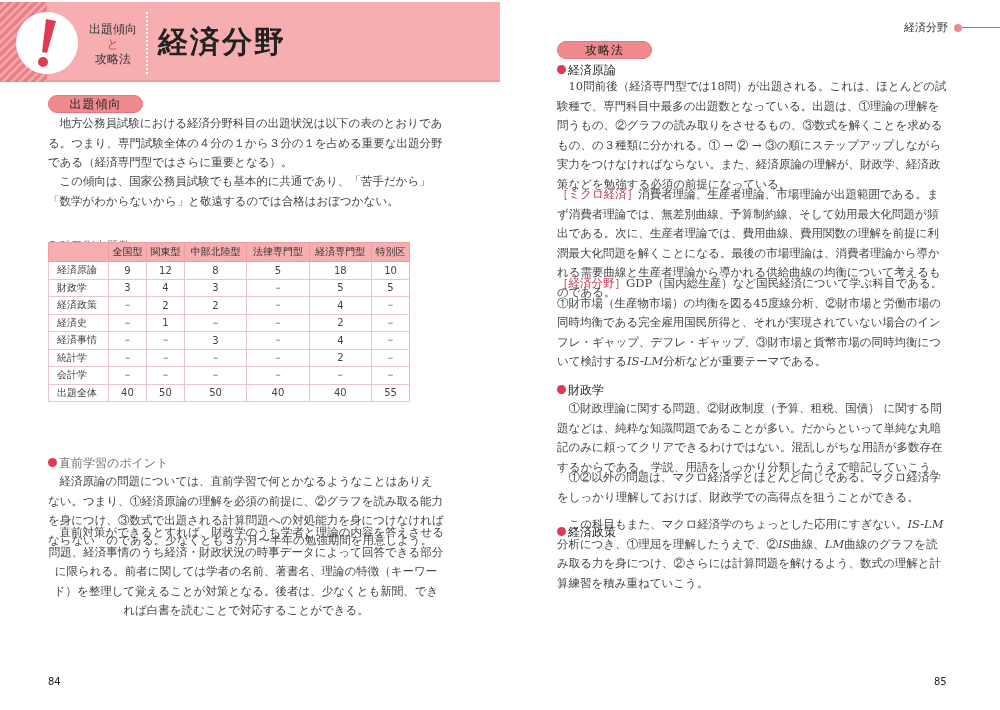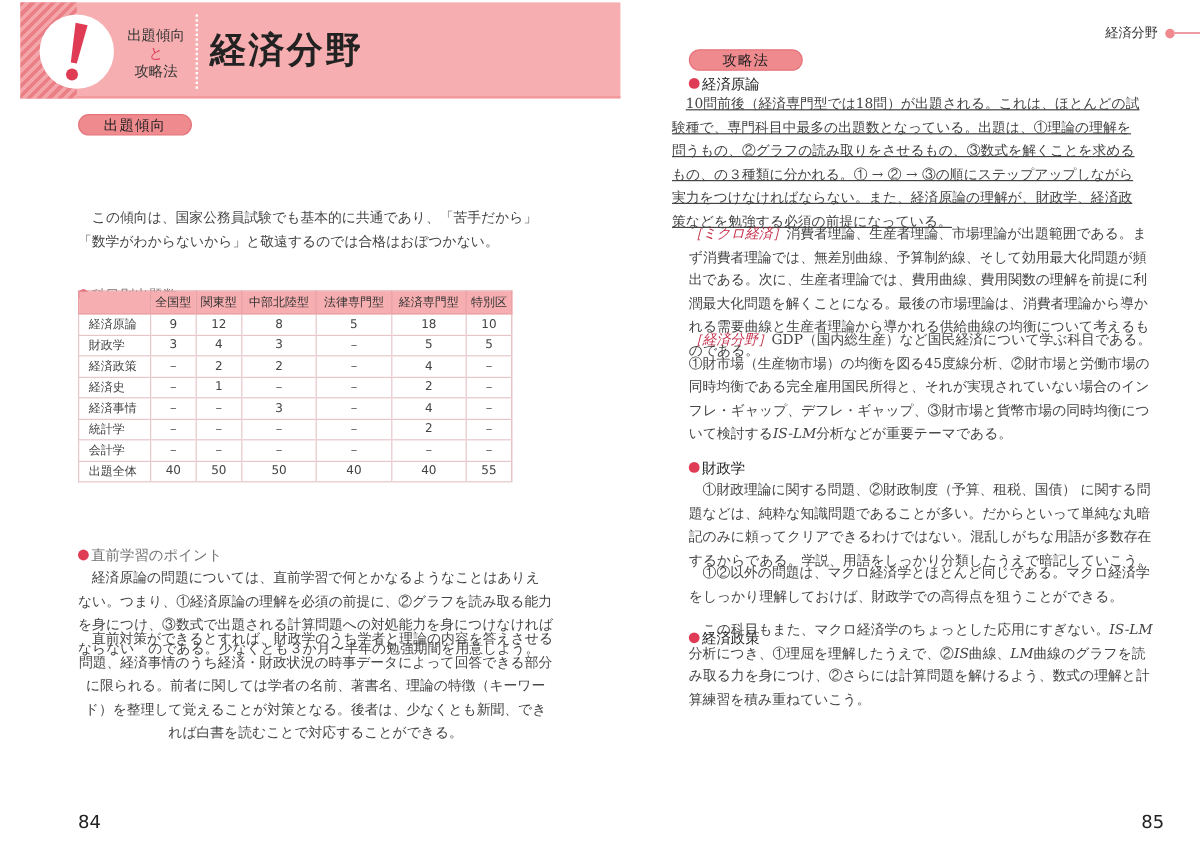--- a/index.html
+++ b/index.html
@@ -1,19 +1,19 @@
 <!DOCTYPE html>
 <html><head>
 <meta charset="utf-8">
 <style>
   * { box-sizing: border-box; margin: 0; padding: 0; }
   html, body { width: 1000px; height: 710px; background: #ffffff; overflow: hidden; }
   body { font-family: "DejaVu Serif", "Liberation Serif", serif; color: #333; position: relative; }
 
-  .page { position: absolute; top: 0; height: 710px; margin-left: 17px; }
+  .page { position: absolute; top: 0; height: 710px; }
   .page-left { left: 0; width: 500px; }
   .page-right { left: 500px; width: 500px; }
 
   
   .banner {
     position: absolute; left: 0; top: 2px; width: 500px; height: 80px;
     background: #f6aeb0; border-bottom: 2px solid #f29a9e;
   }
   .banner-stripe {
     position: absolute; left: 0; top: 0; width: 47px; height: 80px;
@@ -64,31 +64,31 @@
   table.qtable th {
     background: #f6aeb0; font-weight: normal; height: 19px; border: 1px solid #e8a0a5; color: #333;
   }
   table.qtable td {
     height: 17.5px; border-bottom: 1px solid #e7c6c9; border-left: 1px solid #e7c6c9; text-align: center;
   }
   table.qtable td:first-child { text-align: left; padding-left: 8px; }
   table.qtable { border: 1px solid #e1b5b9; }
 
   .page-num {
-    position: absolute; font-family: "DejaVu Sans", sans-serif; font-size: 15px; color: #222; top: 676px;
+    position: absolute; font-family: "DejaVu Sans", sans-serif; font-size: 10px; color: #222; top: 676px;
   }
 
   .running-head {
     position: absolute; top: 20px; right: 0; display: flex; align-items: center;
     font-family: "DejaVu Sans", sans-serif; font-size: 11px; color: #333;
   }
   .running-head .rh-dot { width: 8px; height: 8px; border-radius: 50%; background: #ef8a8e; margin-left: 6px; }
   .running-head .rh-line { width: 38px; height: 1px; background: #e05a6a; }
 
-  .tag { color: #c5304b; font-family: "DejaVu Sans", sans-serif; font-style: italic; }
+  .tag { color: #c5304b; font-family: "DejaVu Sans", sans-serif; }
   i.it { font-style: italic; }
 </style>
 </head>
 <body>
 
 <div class="page page-left">
 
   <div class="banner">
     <div class="banner-stripe"></div>
     <div class="banner-circle">
@@ -101,20 +101,21 @@
       <div>出題傾向</div>
       <div class="to">と</div>
       <div>攻略法</div>
     </div>
     <div class="banner-divider"></div>
     <div class="banner-title">経済分野</div>
   </div>
 
   <div class="pill" style="left:48px; top:95px;">出題傾向</div>
 
+  <div class="para" style="left:48px; top:114px; width:396px;">地方公務員試験における経済分野科目の出題状況は以下の表のとおりである。つまり、専門試験全体の４分の１から３分の１を占める重要な出題分野である（経済専門型ではさらに重要となる）。</div>
   <div class="para" style="left:48px; top:172px; width:396px;">この傾向は、国家公務員試験でも基本的に共通であり、「苦手だから」「数学がわからないから」と敬遠するのでは合格はおぼつかない。</div>
 
   <div class="sub-head red" style="left:48px; top:238px;">
     <span class="dot"></span><span>科目別出題数</span>
   </div>
 
   <table class="qtable">
     <thead>
       <tr>
         <th style="width:60px;"></th>
@@ -216,21 +217,21 @@
     <span>経済分野</span>
     <span class="rh-dot"></span>
     <span class="rh-line"></span>
   </div>
 
   <div class="pill" style="left:57px; top:41px;">攻略法</div>
 
   <div class="sub-head" style="left:57px; top:62px;">
     <span class="dot"></span><span>経済原論</span>
   </div>
-  <div class="para" style="left:43px; top:77px; width:390px;text-decoration:underline;">10問前後（経済専門型では18問）が出題される。これは、ほとんどの試験種で、専門科目中最多の出題数となっている。出題は、①理論の理解を問うもの、②グラフの読み取りをさせるもの、③数式を解くことを求めるもの、の３種類に分かれる。① → ② → ③の順にステップアップしながら実力をつけなければならない。また、経済原論の理解が、財政学、経済政策などを勉強する必須の前提になっている。</div>
+  <div class="para" style="left:57px; top:77px; width:390px;">10問前後（経済専門型では18問）が出題される。これは、ほとんどの試験種で、専門科目中最多の出題数となっている。出題は、①理論の理解を問うもの、②グラフの読み取りをさせるもの、③数式を解くことを求めるもの、の３種類に分かれる。① → ② → ③の順にステップアップしながら実力をつけなければならない。また、経済原論の理解が、財政学、経済政策などを勉強する必須の前提になっている。</div>
 
   <div class="para" style="left:57px; top:185px; width:390px; text-indent:0;"><span class="tag">［ミクロ経済］</span><span>消費者理論、生産者理論、市場理論が出題範囲である。まず消費者理論では、無差別曲線、予算制約線、そして効用最大化問題が頻出である。次に、生産者理論では、費用曲線、費用関数の理解を前提に利潤最大化問題を解くことになる。最後の市場理論は、消費者理論から導かれる需要曲線と生産者理論から導かれる供給曲線の均衡について考えるものである。</span></div>
 
   <div class="para" style="left:57px; top:274px; width:390px; text-indent:0;"><span class="tag">［経済分野］</span><span>GDP（国内総生産）など国民経済について学ぶ科目である。①財市場（生産物市場）の均衡を図る45度線分析、②財市場と労働市場の同時均衡である完全雇用国民所得と、それが実現されていない場合のインフレ・ギャップ、デフレ・ギャップ、③財市場と貨幣市場の同時均衡について検討する</span><i class="it">IS-LM</i><span>分析などが重要テーマである。</span></div>
 
   <div class="sub-head" style="left:57px; top:382px;">
     <span class="dot"></span><span>財政学</span>
   </div>
   <div class="para" style="left:57px; top:468px; width:390px;">①②以外の問題は、マクロ経済学とほとんど同じである。マクロ経済学をしっかり理解しておけば、財政学での高得点を狙うことができる。</div>
   <div class="para" style="left:57px; top:399px; width:390px;">①財政理論に関する問題、②財政制度（予算、租税、国債） に関する問題などは、純粋な知識問題であることが多い。だからといって単純な丸暗記のみに頼ってクリアできるわけではない。混乱しがちな用語が多数存在するからである。学説、用語をしっかり分類したうえで暗記していこう。</div>

